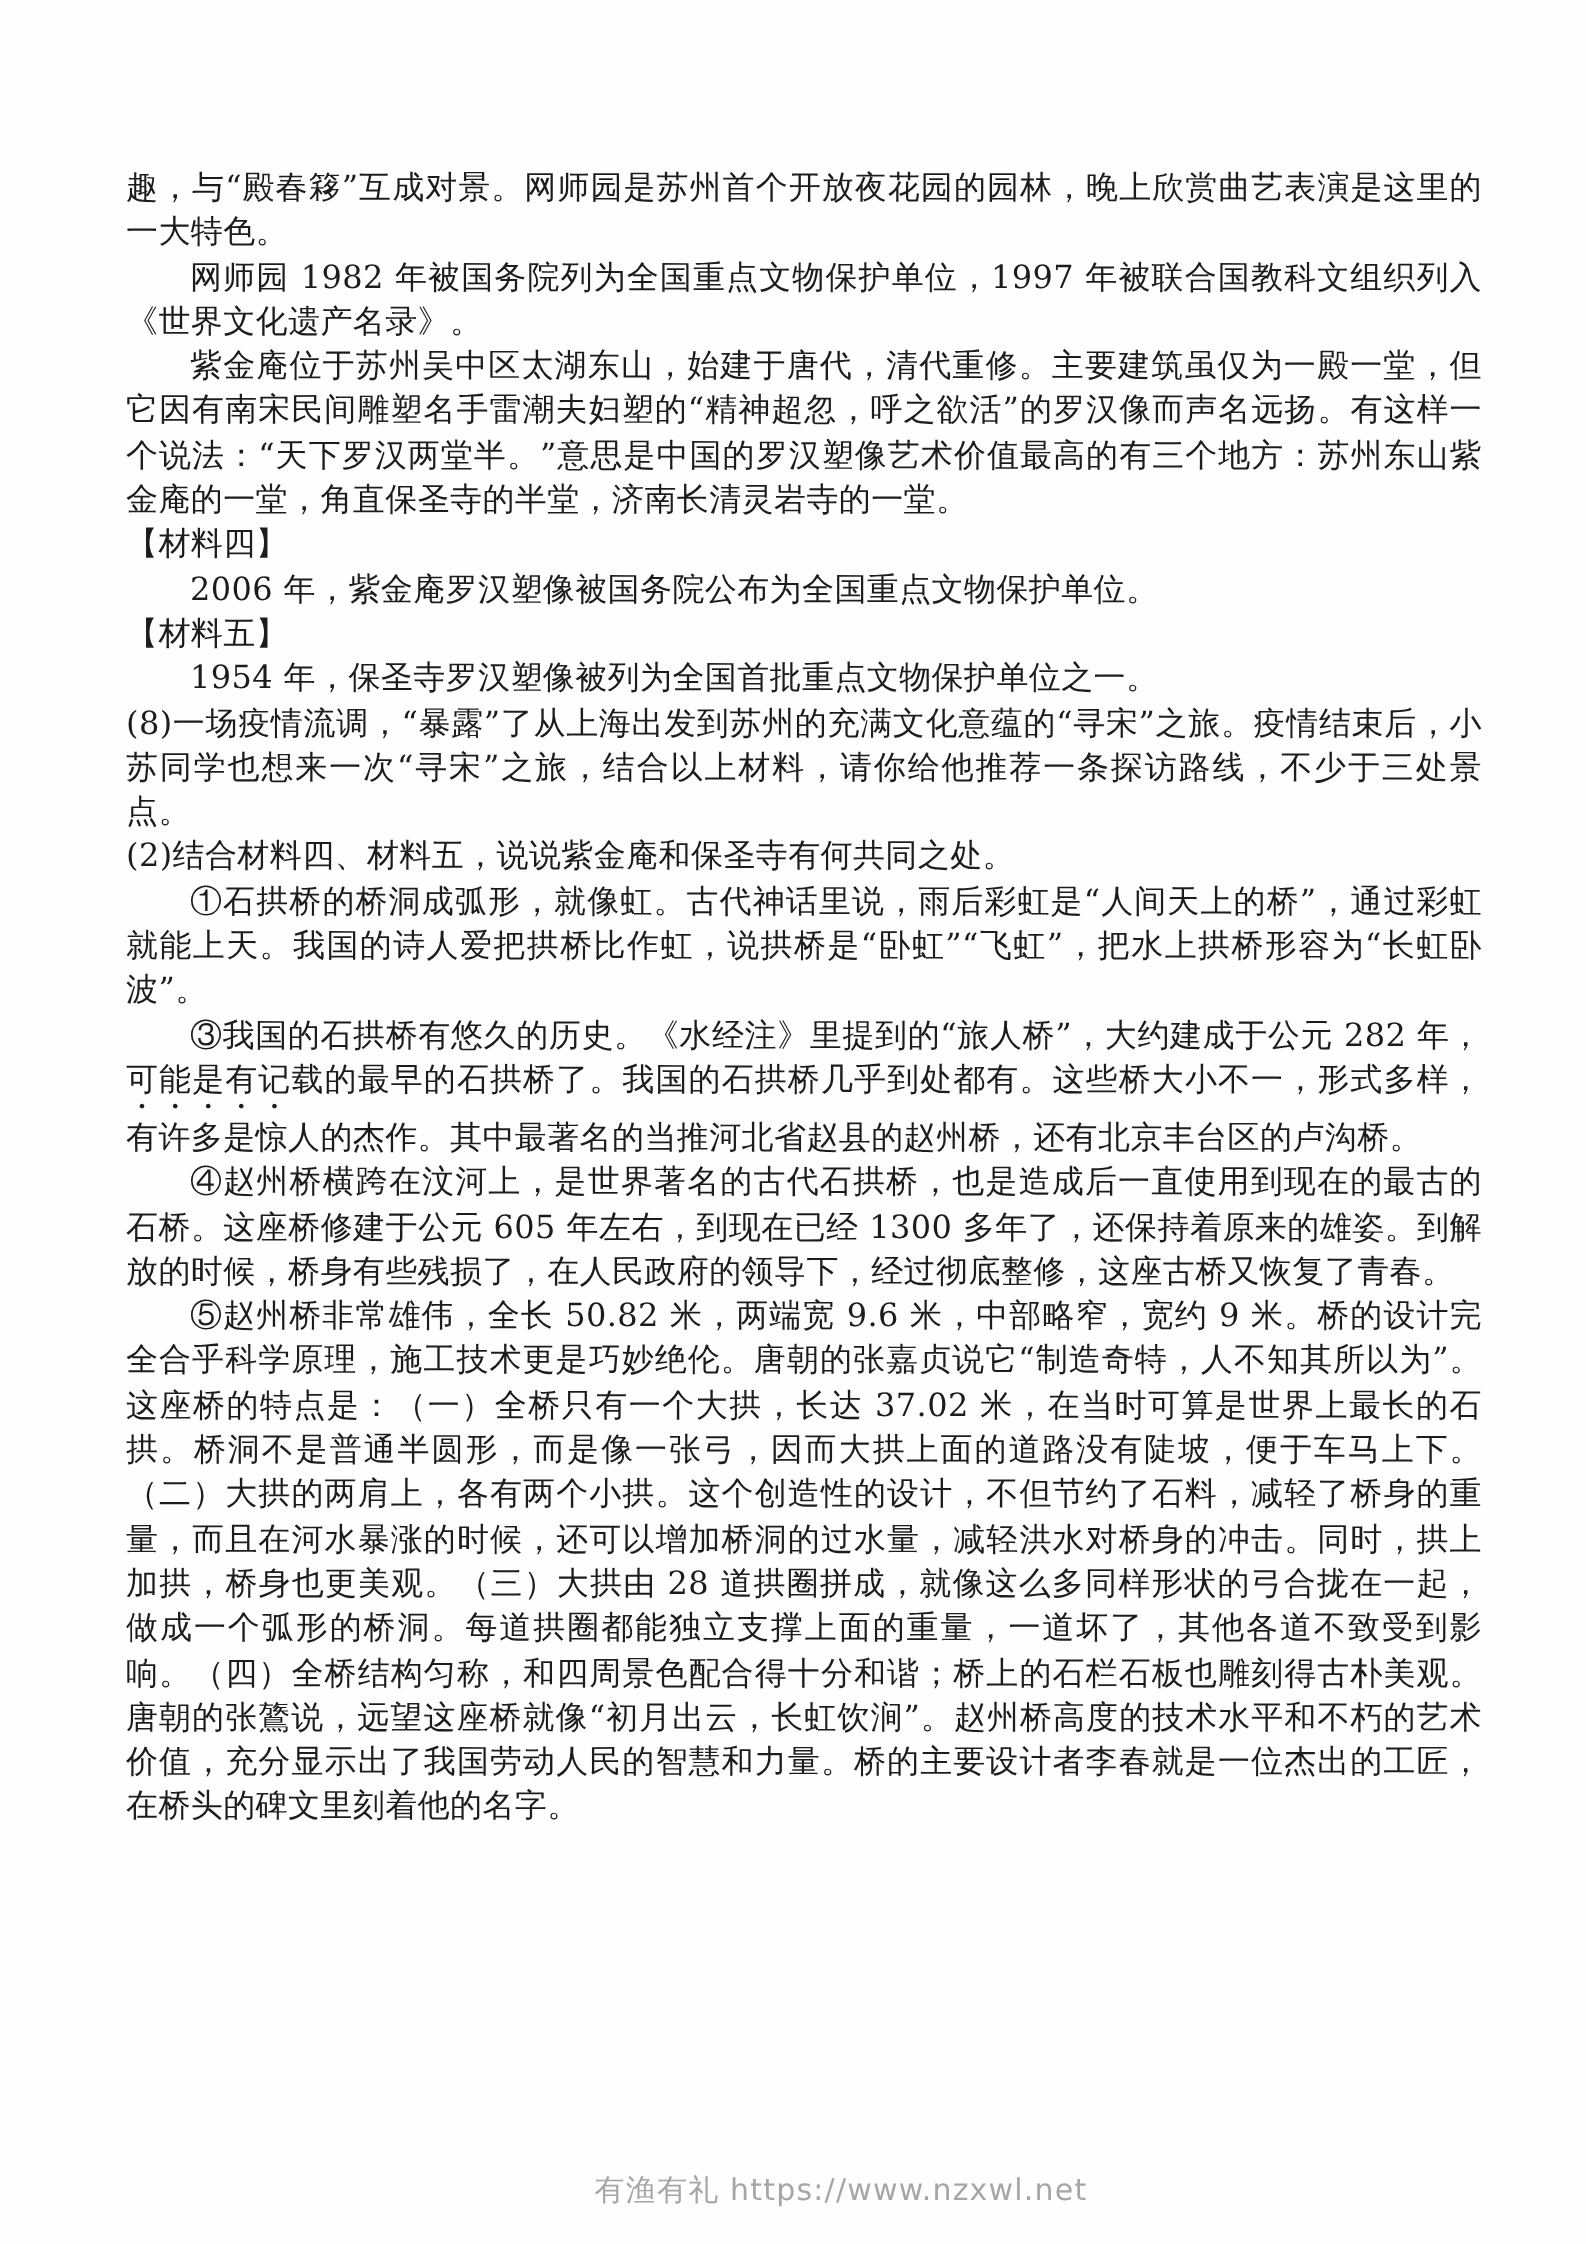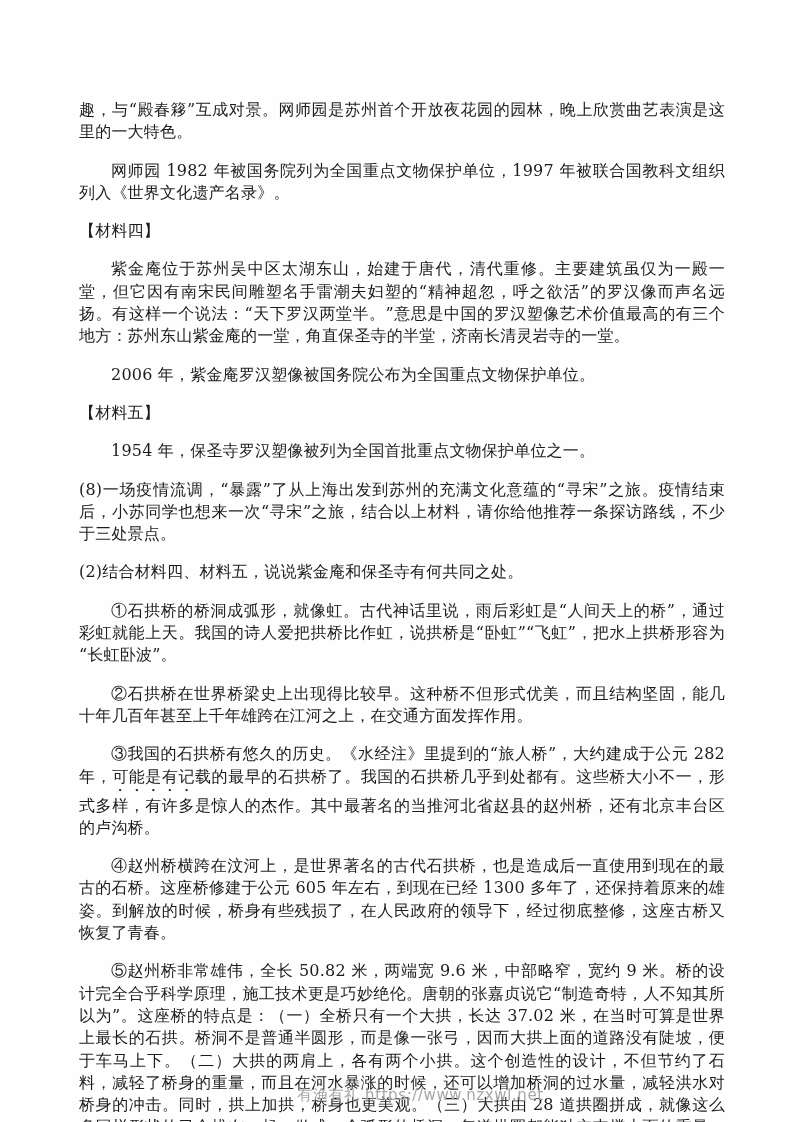--- a/index.html
+++ b/index.html
@@ -8,21 +8,21 @@
     background:#fefefe;
     font-family:"DejaVu Serif","Liberation Serif",serif;
   }
   .page{position:absolute;inset:0;background:#fefefe;}
   .text-block{
     position:absolute;left:63px;top:83px;width:678px;
     font-size:16px;line-height:22.3px;color:#1c1c1c;
     text-align:justify;text-justify:inter-ideograph;
     letter-spacing:0.2px;
   }
-  .para{margin:16px;padding:0;}
+  .para{margin:0;padding:0;}
   .indent{text-indent:2em;}
   .emph-dot{
     -webkit-text-emphasis:filled dot;
     -webkit-text-emphasis-position:under;
     text-emphasis:filled dot;
     text-emphasis-position:under right;
   }
   .footer{
     position:absolute;left:0;right:0;top:1086px;
     text-align:center;
@@ -30,29 +30,28 @@
     font-size:15px;color:#a6a6a6;letter-spacing:0.6px;margin-left:48px;
   }
 </style>
 </head>
 <body>
 
 <div class="page">
   <div class="text-block">
     <p class="para">趣，与“殿春簃”互成对景。网师园是苏州首个开放夜花园的园林，晚上欣赏曲艺表演是这里的一大特色。</p>
     <p class="para indent">网师园 1982 年被国务院列为全国重点文物保护单位，1997 年被联合国教科文组织列入《世界文化遗产名录》。</p>
+    <p class="para indent">紫金庵位于苏州吴中区太湖东山，始建于唐代，清代重修。主要建筑虽仅为一殿一堂，但它因有南宋民间雕塑名手雷潮夫妇塑的“精神超忽，呼之欲活”的罗汉像而声名远扬。有这样一个说法：“天下罗汉两堂半。”意思是中国的罗汉塑像艺术价值最高的有三个地方：苏州东山紫金庵的一堂，角直保圣寺的半堂，济南长清灵岩寺的一堂。</p>
     <p class="para">【材料四】</p>
-    <p class="para indent">紫金庵位于苏州吴中区太湖东山，始建于唐代，清代重修。主要建筑虽仅为一殿一堂，但它因有南宋民间雕塑名手雷潮夫妇塑的“精神超忽，呼之欲活”的罗汉像而声名远扬。有这样一个说法：“天下罗汉两堂半。”意思是中国的罗汉塑像艺术价值最高的有三个地方：苏州东山紫金庵的一堂，角直保圣寺的半堂，济南长清灵岩寺的一堂。</p>
     <p class="para indent">2006 年，紫金庵罗汉塑像被国务院公布为全国重点文物保护单位。</p>
     <p class="para">【材料五】</p>
     <p class="para indent">1954 年，保圣寺罗汉塑像被列为全国首批重点文物保护单位之一。</p>
     <p class="para">(8)一场疫情流调，“暴露”了从上海出发到苏州的充满文化意蕴的“寻宋”之旅。疫情结束后，小苏同学也想来一次“寻宋”之旅，结合以上材料，请你给他推荐一条探访路线，不少于三处景点。</p>
     <p class="para">(2)结合材料四、材料五，说说紫金庵和保圣寺有何共同之处。</p>
     <p class="para indent">①石拱桥的桥洞成弧形，就像虹。古代神话里说，雨后彩虹是“人间天上的桥”，通过彩虹就能上天。我国的诗人爱把拱桥比作虹，说拱桥是“卧虹”“飞虹”，把水上拱桥形容为“长虹卧波”。</p>
-    <p class="para indent">②石拱桥在世界桥梁史上出现得比较早。这种桥不但形式优美，而且结构坚固，能几十年几百年甚至上千年雄跨在江河之上，在交通方面发挥作用。</p>
     <p class="para indent"><span>③我国的石拱桥有悠久的历史。《水经注》里提到的“旅人桥”，大约建成于公元 282 年，</span><span class="emph-dot">可能是有记</span><span>载的最早的石拱桥了。我国的石拱桥几乎到处都有。这些桥大小不一，形式多样，有许多是惊人的杰作。其中最著名的当推河北省赵县的赵州桥，还有北京丰台区的卢沟桥。</span></p>
     <p class="para indent">④赵州桥横跨在汶河上，是世界著名的古代石拱桥，也是造成后一直使用到现在的最古的石桥。这座桥修建于公元 605 年左右，到现在已经 1300 多年了，还保持着原来的雄姿。到解放的时候，桥身有些残损了，在人民政府的领导下，经过彻底整修，这座古桥又恢复了青春。</p>
     <p class="para indent">⑤赵州桥非常雄伟，全长 50.82 米，两端宽 9.6 米，中部略窄，宽约 9 米。桥的设计完全合乎科学原理，施工技术更是巧妙绝伦。唐朝的张嘉贞说它“制造奇特，人不知其所以为”。这座桥的特点是：（一）全桥只有一个大拱，长达 37.02 米，在当时可算是世界上最长的石拱。桥洞不是普通半圆形，而是像一张弓，因而大拱上面的道路没有陡坡，便于车马上下。（二）大拱的两肩上，各有两个小拱。这个创造性的设计，不但节约了石料，减轻了桥身的重量，而且在河水暴涨的时候，还可以增加桥洞的过水量，减轻洪水对桥身的冲击。同时，拱上加拱，桥身也更美观。（三）大拱由 28 道拱圈拼成，就像这么多同样形状的弓合拢在一起，做成一个弧形的桥洞。每道拱圈都能独立支撑上面的重量，一道坏了，其他各道不致受到影响。（四）全桥结构匀称，和四周景色配合得十分和谐；桥上的石栏石板也雕刻得古朴美观。唐朝的张鷟说，远望这座桥就像“初月出云，长虹饮涧”。赵州桥高度的技术水平和不朽的艺术价值，充分显示出了我国劳动人民的智慧和力量。桥的主要设计者李春就是一位杰出的工匠，在桥头的碑文里刻着他的名字。</p>
 
   </div>
 
   <div class="footer">有渔有礼 https://www.nzxwl.net</div>
 </div>
 
 </body></html>

